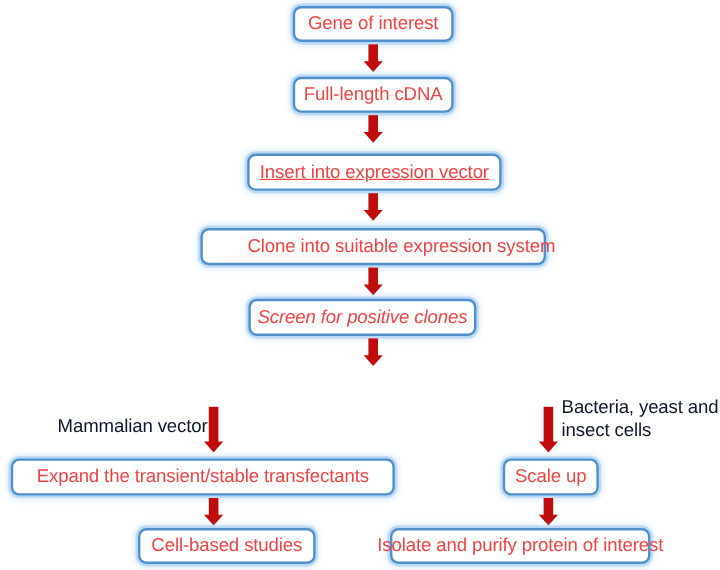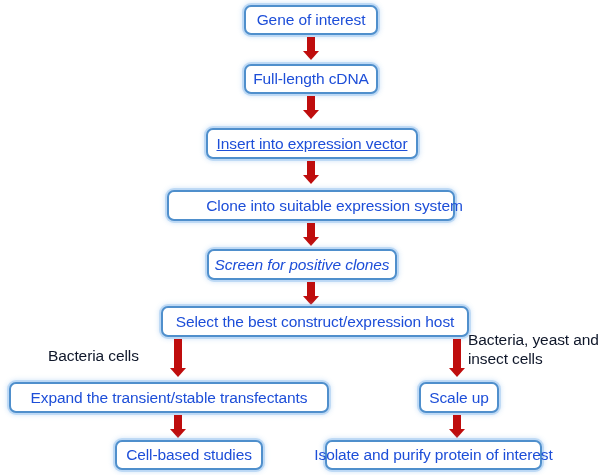--- a/index.html
+++ b/index.html
@@ -21,21 +21,21 @@
     position: absolute;
     box-sizing: border-box;
     background: #ffffff;
     border: 2px solid #4f8fcc;
     border-radius: 7px;
     box-shadow: 0 0 0 2px rgba(160, 200, 240, 0.55),
                 0 0 5px 2px rgba(150, 195, 240, 0.45);
     display: flex;
     align-items: center;
     justify-content: center;
-    color: #1d4ed8;
+    color: #ef4444;
     font-size: 15.5px;
     line-height: 1;
     white-space: nowrap;
     letter-spacing: -0.1px;
   }
   .node-label {
     display: block;
     padding: 0 7px;
   }
   .arrow {
@@ -112,30 +112,27 @@
 
   <div class="node" style="left:207px; top:249px; width:190px; height:31px;font-style:italic;">
     <span class="node-label">Screen for positive clones</span>
   </div>
 
   <div class="arrow" style="left:311px; top:282px;">
     <div class="shaft" style="width:8px; height:16px;"></div>
     <div class="head" style="top:14px;"></div>
   </div>
 
-  <div class="node" style="left:161px; top:306px; width:308px; height:31px;">
-    <span class="node-label">Select the best construct/expression host</span>
-  </div>
 
   <div class="arrow" style="left:178px; top:339px;">
     <div class="shaft" style="width:8px; height:31px;"></div>
     <div class="head" style="top:29px;"></div>
   </div>
 
-  <div class="edge-label" style="left:48px; top:346px;">Bacteria cells</div>
+  <div class="edge-label" style="left:48px; top:346px;">Mammalian vector</div>
 
   <div class="arrow" style="left:457px; top:339px;">
     <div class="shaft" style="width:8px; height:31px;"></div>
     <div class="head" style="top:29px;"></div>
   </div>
 
   <div class="edge-label" style="left:468px; top:330px;">Bacteria, yeast and
 insect cells</div>
 
   <div class="node" style="left:9px; top:382px; width:320px; height:31px;">

